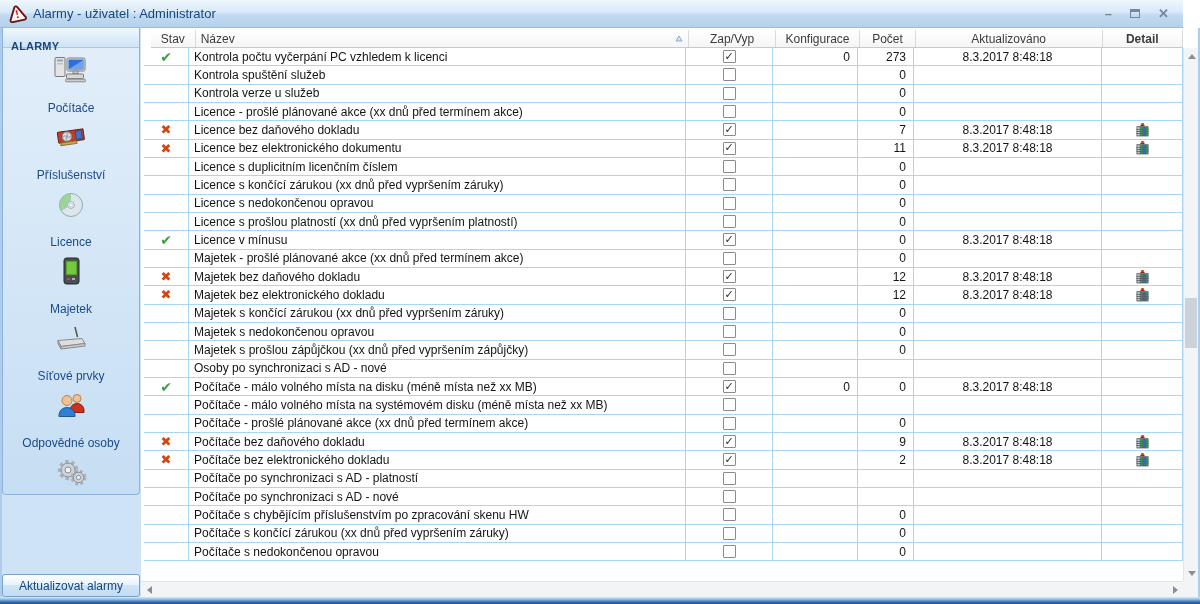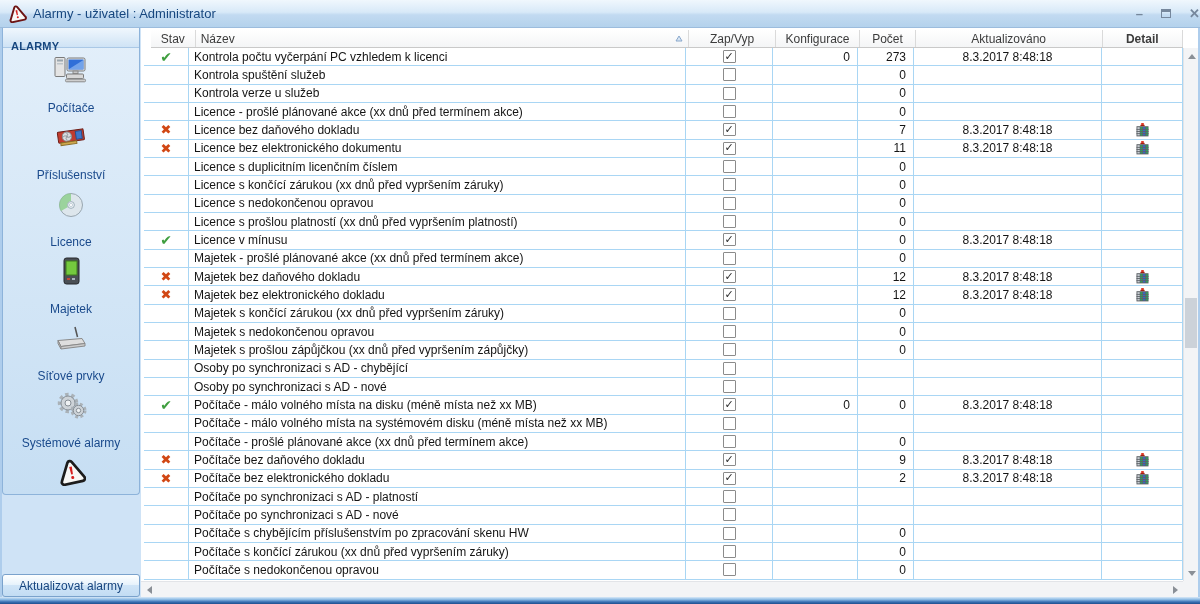--- a/index.html
+++ b/index.html
@@ -1,23 +1,23 @@
 <!DOCTYPE html>
 <html><head>
 <meta charset="utf-8">
 <style>
   * { margin:0; padding:0; box-sizing:border-box; }
   html,body { width:1200px; height:604px; overflow:hidden; background:#fff;
               font-family:"Liberation Sans", sans-serif; }
   .app { position:relative; width:1200px; height:604px; background:#fff; }
 
   
-  .titlebar { position:absolute; top:0; left:0; right:0; height:28px;
+  .titlebar { position:absolute; top:0; left:0; right:17px; height:28px;
     background:linear-gradient(#f0f7fd,#d8e9f8 45%,#c2daf1 55%,#b4d2ec);
-    border-bottom:1px solid #9cbcdd; display:flex; align-items:center; padding:0 0 0 7px; }
+    border-bottom:1px solid #9cbcdd; display:flex; align-items:center; padding:0 14px 0 7px; }
   .title-icon { display:inline-flex; width:20px; height:18px; margin-right:6px; }
   .title-text { color:#17477f; font-size:13px; }
   .win-controls { margin-left:auto; display:flex; align-items:center; gap:18px; }
   .win-btn { color:#76879c; font-size:13px; font-weight:bold; line-height:12px; cursor:default; }
   .btn-max-glyph { display:inline-block; width:10px; height:9px; border:1px solid #76879c; border-top:3px solid #76879c; background:transparent; }
   .edge-l,.edge-r { position:absolute; top:28px; bottom:7px; width:2px; background:#aecdec; }
   .edge-l { left:0; } .edge-r { right:0; }
   .bottom-edge { position:absolute; left:0; right:0; bottom:0; height:7px;
     background:linear-gradient(#d9e9f8,#8fbce5 35%,#3a72b4 70%,#1e4f8e); }
 
@@ -171,20 +171,31 @@
                 <line x1="21" y1="2" x2="23.5" y2="12" stroke="#555" stroke-width="1.6"></line>
                 <path d="M4 15.5 L28 13.5 L31 18.5 L7 21.5 Z" fill="#dedede" stroke="#8a8a8a"></path>
                 <path d="M4 15.5 L7 21.5 L7 24 L4 18.5 Z" fill="#bdbdbd" stroke="#8a8a8a"></path>
                 <path d="M7 21.5 L31 18.5 L31 21 L7 24 Z" fill="#cccccc" stroke="#8a8a8a"></path>
               </svg>
             </span>
             <span class="side-label">Síťové prvky</span>
           </div>
           <div class="side-item">
             <span class="side-icon">
+              <svg width="30" height="29">
+                <circle cx="21" cy="7.5" r="4" fill="#f0c08e" stroke="#b5835a"></circle>
+                <path d="M14 19 a7 6.5 0 0 1 14 0 v2.5 h-14 z" fill="#cf2f1f" stroke="#8e1f14"></path>
+                <circle cx="11" cy="9.5" r="5" fill="#f0c08e" stroke="#b5835a"></circle>
+                <path d="M3 24 a8 7.5 0 0 1 16 0 v1.5 h-16 z" fill="#2f7fd4" stroke="#1d569a"></path>
+              </svg>
+            </span>
+            <span class="side-label">Odpovědné osoby</span>
+          </div>
+          <div class="side-item">
+            <span class="side-icon">
               <svg width="31" height="29">
                 <circle cx="12" cy="12" r="8" fill="none" stroke="#aab2b8" stroke-width="4.5" stroke-dasharray="3.2 2.6"></circle>
                 <circle cx="12" cy="12" r="7" fill="#cdd3d8" stroke="#878f96"></circle>
                 <circle cx="12" cy="12" r="3" fill="#eef1f3" stroke="#878f96"></circle>
                 <circle cx="22.5" cy="19.5" r="6" fill="none" stroke="#aab2b8" stroke-width="4" stroke-dasharray="2.6 2.2"></circle>
                 <circle cx="22.5" cy="19.5" r="5.2" fill="#cdd3d8" stroke="#878f96"></circle>
                 <circle cx="22.5" cy="19.5" r="2.2" fill="#eef1f3" stroke="#878f96"></circle>
               </svg>
             </span>
             <span class="side-label">Systémové alarmy</span>
@@ -466,31 +477,20 @@
     <div class="td c6 center"></div>
   </div>
         <div class="tr">
     <div class="td c0 center"></div>
     <div class="td c1 name">Majetek s prošlou zápůjčkou (xx dnů před vypršením zápůjčky)</div>
     <div class="td c2 center">
             <span class="cb"></span>
           </div>
     <div class="td c3 right"></div>
     <div class="td c4 right">0</div>
-    <div class="td c5 center"></div>
-    <div class="td c6 center"></div>
-  </div>
-        <div class="tr">
-    <div class="td c0 center"></div>
-    <div class="td c1 name">Osoby po synchronizaci s AD - chybějící</div>
-    <div class="td c2 center">
-            <span class="cb"></span>
-          </div>
-    <div class="td c3 right"></div>
-    <div class="td c4 right"></div>
     <div class="td c5 center"></div>
     <div class="td c6 center"></div>
   </div>
         <div class="tr">
     <div class="td c0 center"></div>
     <div class="td c1 name">Osoby po synchronizaci s AD - nové</div>
     <div class="td c2 center">
             <span class="cb"></span>
           </div>
     <div class="td c3 right"></div>

